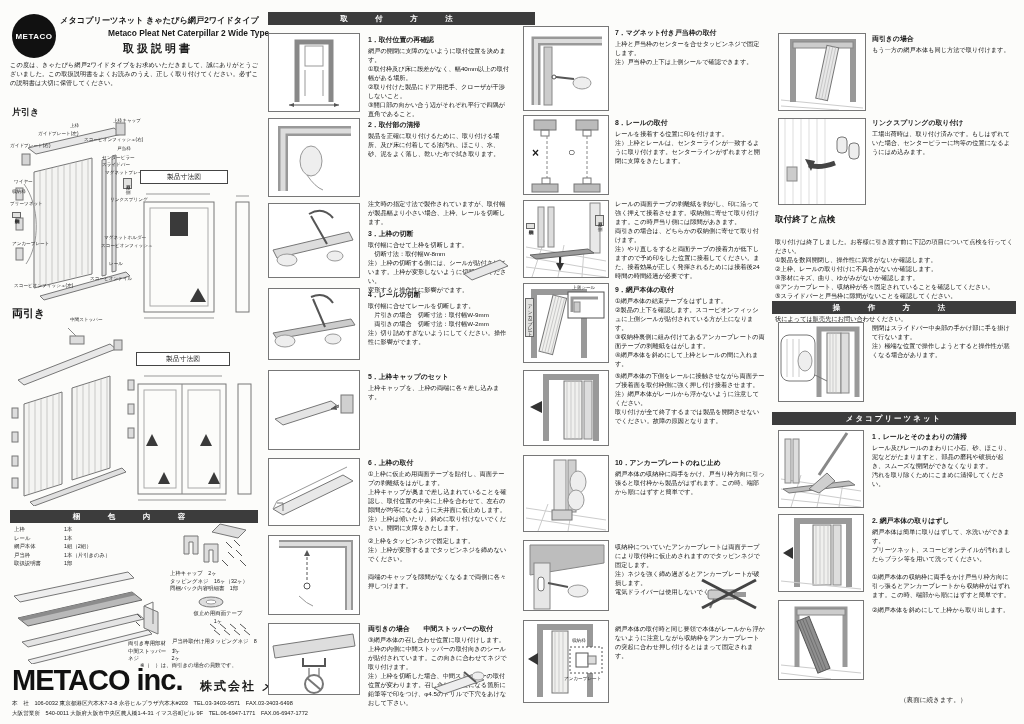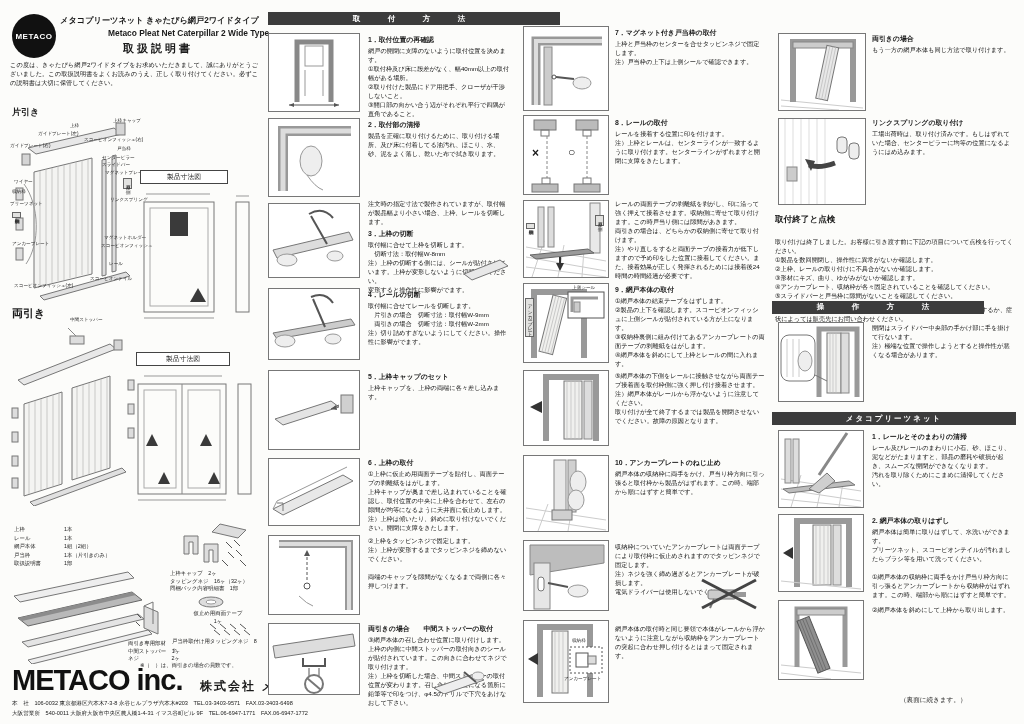--- a/index.html
+++ b/index.html
@@ -121,20 +121,21 @@
       <rect x="52" y="18" width="32" height="98" fill="none" stroke="#aaa"></rect>
       <polygon points="16,62 22,74 10,74" fill="#3a3a3a"></polygon>
       <polygon points="70,62 76,74 64,74" fill="#3a3a3a"></polygon>
       <polygon points="28,100 34,112 22,112" fill="#3a3a3a"></polygon>
       <polygon points="78,100 84,112 72,112" fill="#3a3a3a"></polygon>
       <line x1="2" y1="128" x2="90" y2="128" stroke="#999"></line>
       <rect x="102" y="12" width="13" height="110" fill="none" stroke="#777"></rect>
     </svg>
   </div>
 
+  <div class="abs bar" style="left:10px;top:510px;width:248px;letter-spacing:10px;">梱　包　内　容</div>
 
   <div class="abs" style="left:14px;top:526px;width:120px;">
     <div style="display:grid;grid-template-columns:50px 70px;row-gap:1px;">
       <span class="mini">上枠</span>
       <span class="mini">1本</span>
       <span class="mini">レール</span>
       <span class="mini">1本</span>
       <span class="mini">網戸本体</span>
       <span class="mini">1組（2組）</span>
       <span class="mini">戸当枠</span>
@@ -199,21 +200,21 @@
     </g>
   </svg>
   <div class="abs mini" style="left:172px;top:638px;width:86px;">戸当枠取付け用タッピングネジ　8ヶ</div>
   <div class="abs mini" style="left:140px;top:662px;width:118px;">※（　）は、両引きの場合の員数です。</div>
 
   <div class="abs biglogo" style="left:12px;top:664px;">METACO inc.</div>
   <div class="abs" style="left:200px;top:678px;font-size:12px;font-weight:bold;letter-spacing:2px;">株式会社 メタコ</div>
   <div class="abs" style="left:12px;top:700px;width:500px;font-size:5.6px;">本　社　106-0032 東京都港区六本木7-3-8 永谷ヒルプラザ六本木#203　TEL.03-3403-9571　FAX.03-3403-6498</div>
   <div class="abs" style="left:12px;top:710px;width:500px;font-size:5.6px;">大阪営業所　540-0011 大阪府大阪市中央区農人橋1-4-31 イマス谷町ビル 9F　TEL.06-6947-1771　FAX.06-6947-1772</div>
 
-  <div class="abs bar" style="left:268px;top:12px;width:292px;letter-spacing:10px;">取　付　方　法</div>
+  <div class="abs bar" style="left:268px;top:12px;width:267px;letter-spacing:10px;">取　付　方　法</div>
 
   <div class="abs ill" style="left:268px;top:33px;width:92px;height:79px;">
     <svg width="90" height="77" viewBox="0 0 90 77">
       <path d="M28 68 V8 h34 v60" fill="none" stroke="#888" stroke-width="5"></path>
       <rect x="36" y="12" width="18" height="20" fill="none" stroke="#999"></rect>
       <line x1="36" y1="36" x2="36" y2="62" stroke="#999"></line>
         <line x1="54" y1="36" x2="54" y2="62" stroke="#999"></line>
       <line x1="20" y1="71" x2="70" y2="71" stroke="#555"></line>
       <polygon points="20,71 25,69 25,73" fill="#555"></polygon>
         <polygon points="70,71 65,69 65,73" fill="#555"></polygon>
@@ -524,21 +525,21 @@
     <div style="font-size:8.6px;font-weight:bold;margin-bottom:12px;">取付終了と点検</div>
     <div class="t">取り付けは終了しました。お客様に引き渡す前に下記の項目について点検を行ってください。
 ①製品を数回開閉し、操作性に異常がないか確認します。
 ②上枠、レールの取り付けに不具合がないか確認します。
 ③形材にキズ、曲り、ゆがみがないか確認します。
 ④アンカープレート、収納枠が各々固定されていることを確認してください。
 ⑤スライドバーと戸当枠に隙間がないことを確認してください。</div>
     <div class="t" style="margin-top:5px;">不具合なところがある場合は裏面の「製品の不具合対策」を参照し、調整するか、症状によっては販売先にお問い合わせください。</div>
   </div>
 
-  <div class="abs bar" style="left:772px;top:301px;width:212px;letter-spacing:10px;font-family:Liberation Mono, monospace;">操　作　方　法</div>
+  <div class="abs bar" style="left:772px;top:301px;width:244px;letter-spacing:10px;">操　作　方　法</div>
 
   <div class="abs ill" style="left:778px;top:322px;width:86px;height:80px;">
     <svg width="84" height="78" viewBox="0 0 84 78">
       <path d="M40 74 V6 H78 V74" fill="none" stroke="#999" stroke-width="5"></path>
       <rect x="48" y="10" width="14" height="60" fill="#f0f0ee" stroke="#777"></rect>
       <path d="M51 10v60M54 10v60M57 10v60" stroke="#bbb" stroke-width="0.7"></path>
       <rect x="62" y="10" width="8" height="60" fill="#ddd" stroke="#888"></rect>
       <rect x="2" y="12" width="34" height="46" rx="8" fill="#fff" stroke="#777"></rect>
       <path d="M8 16v38M14 16v38M20 16v38" stroke="#ccc"></path>
       <ellipse cx="26" cy="38" rx="7" ry="10" fill="#eee" stroke="#999"></ellipse>

